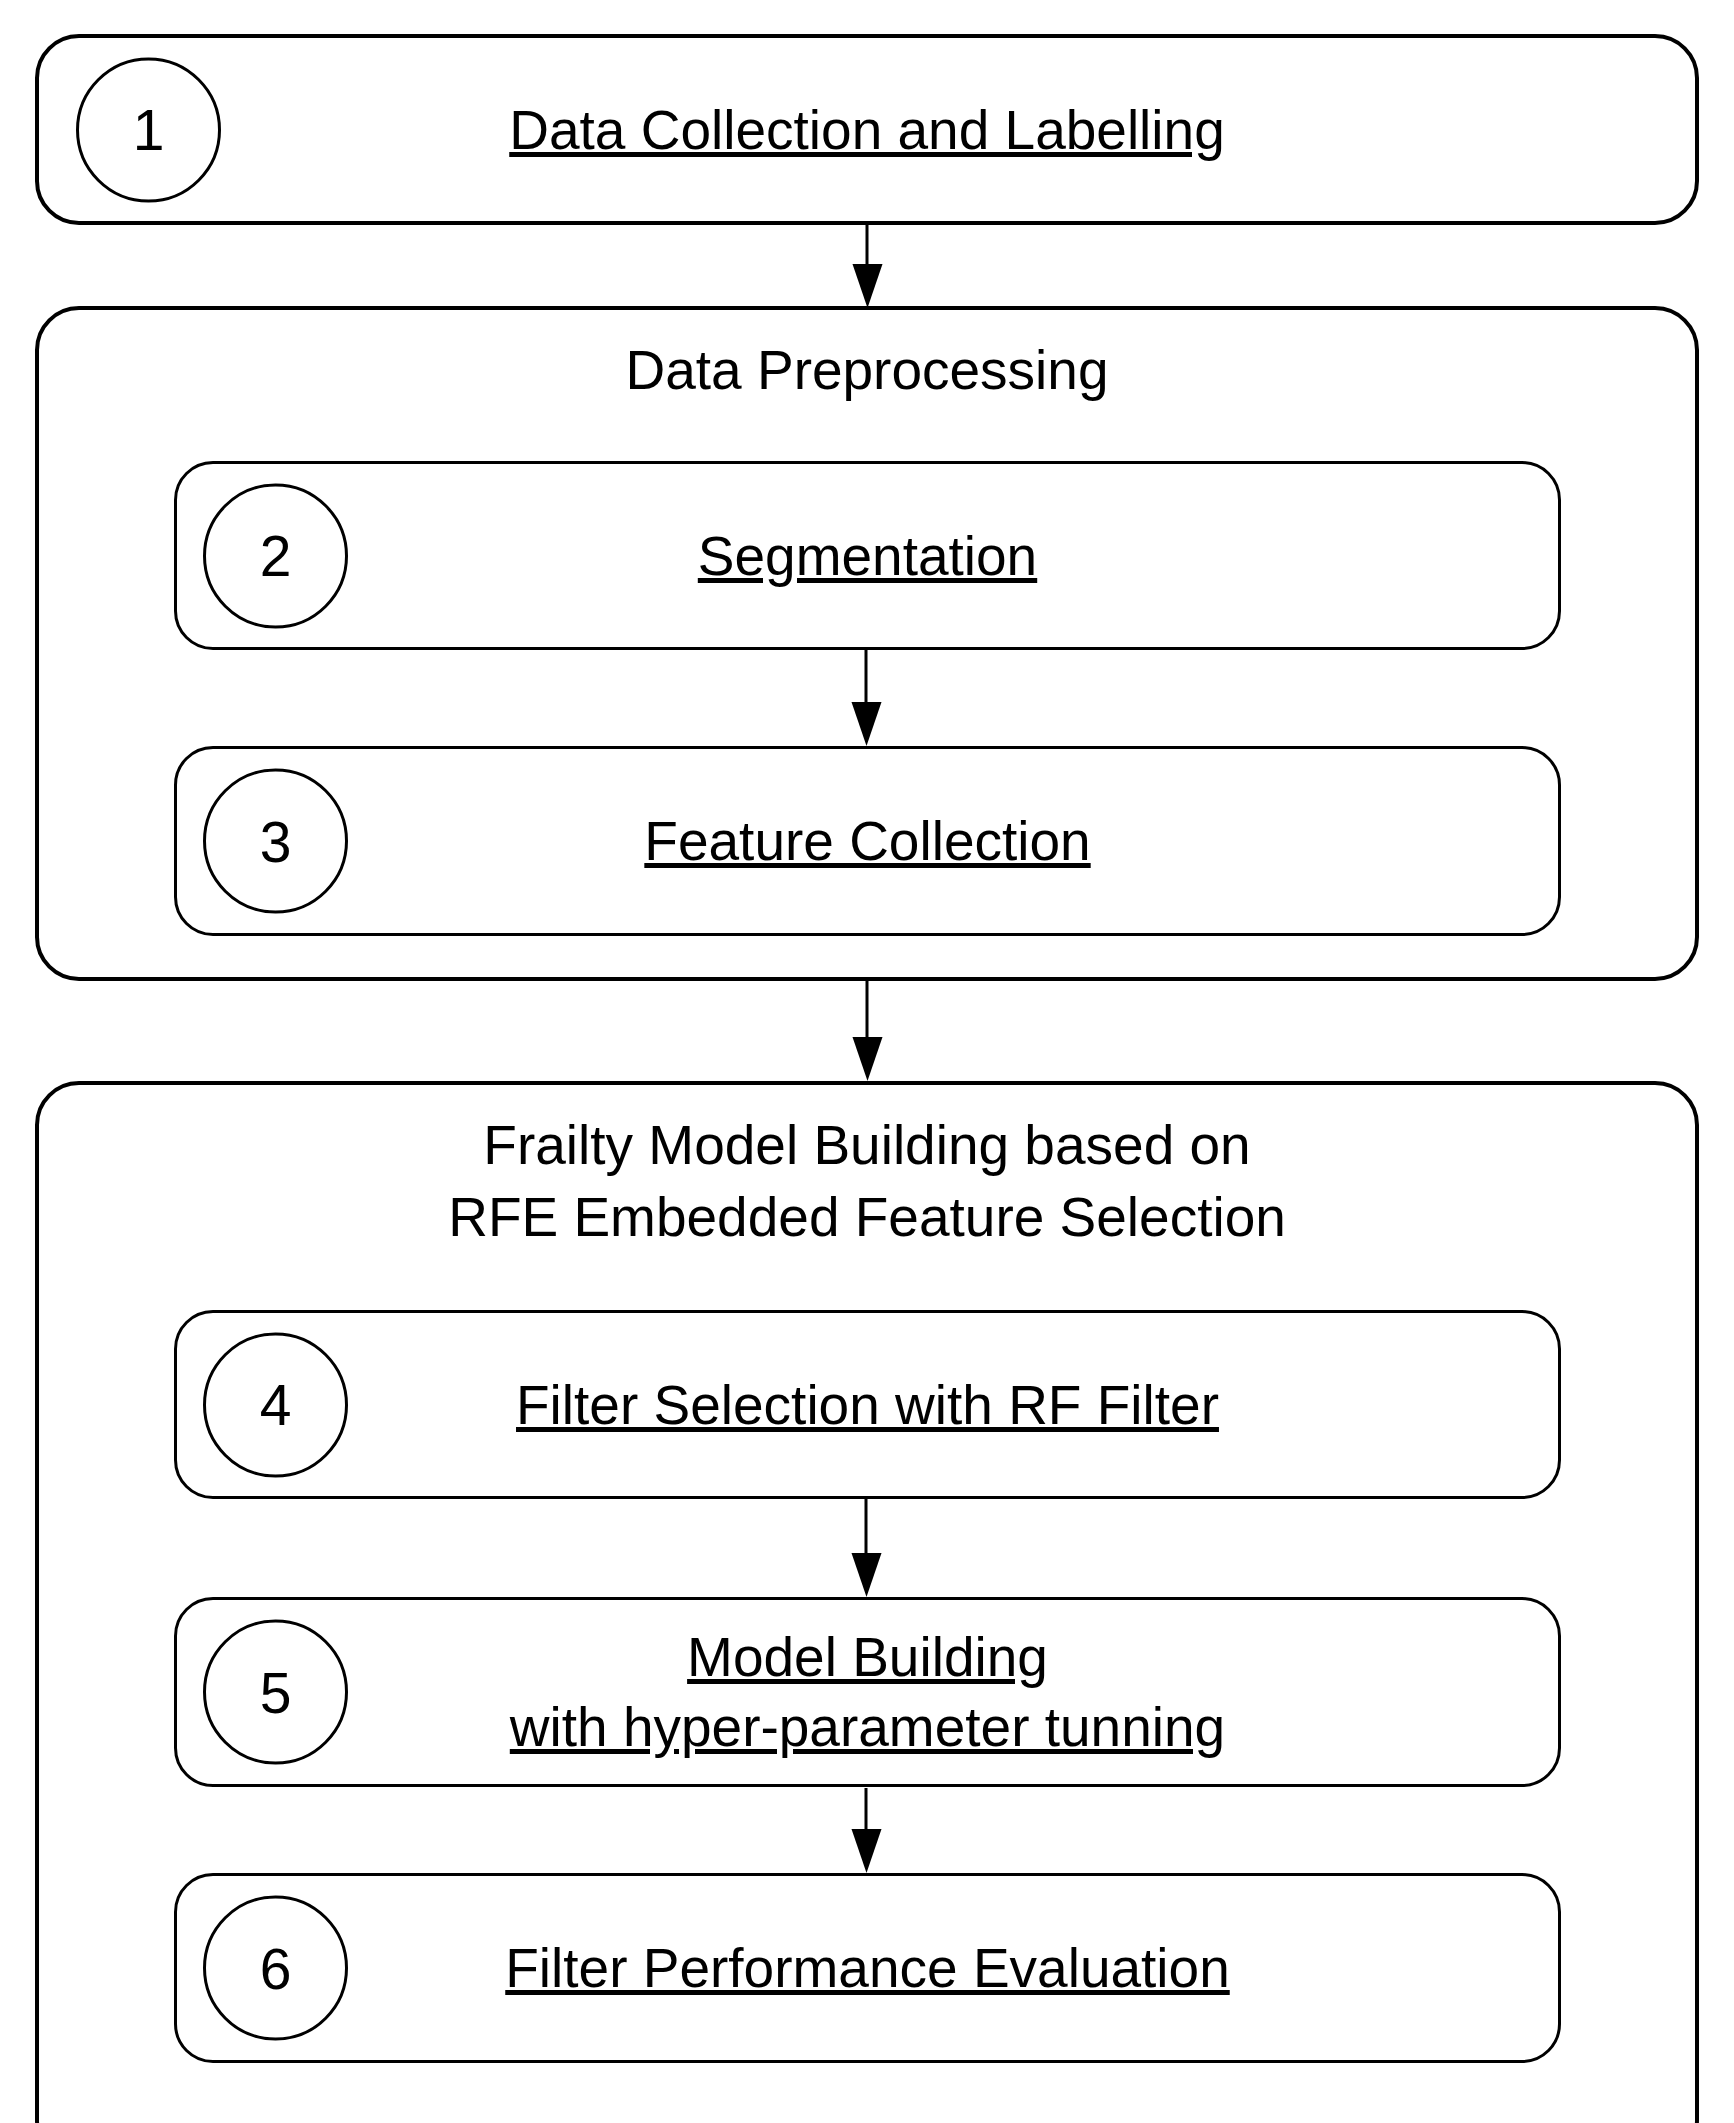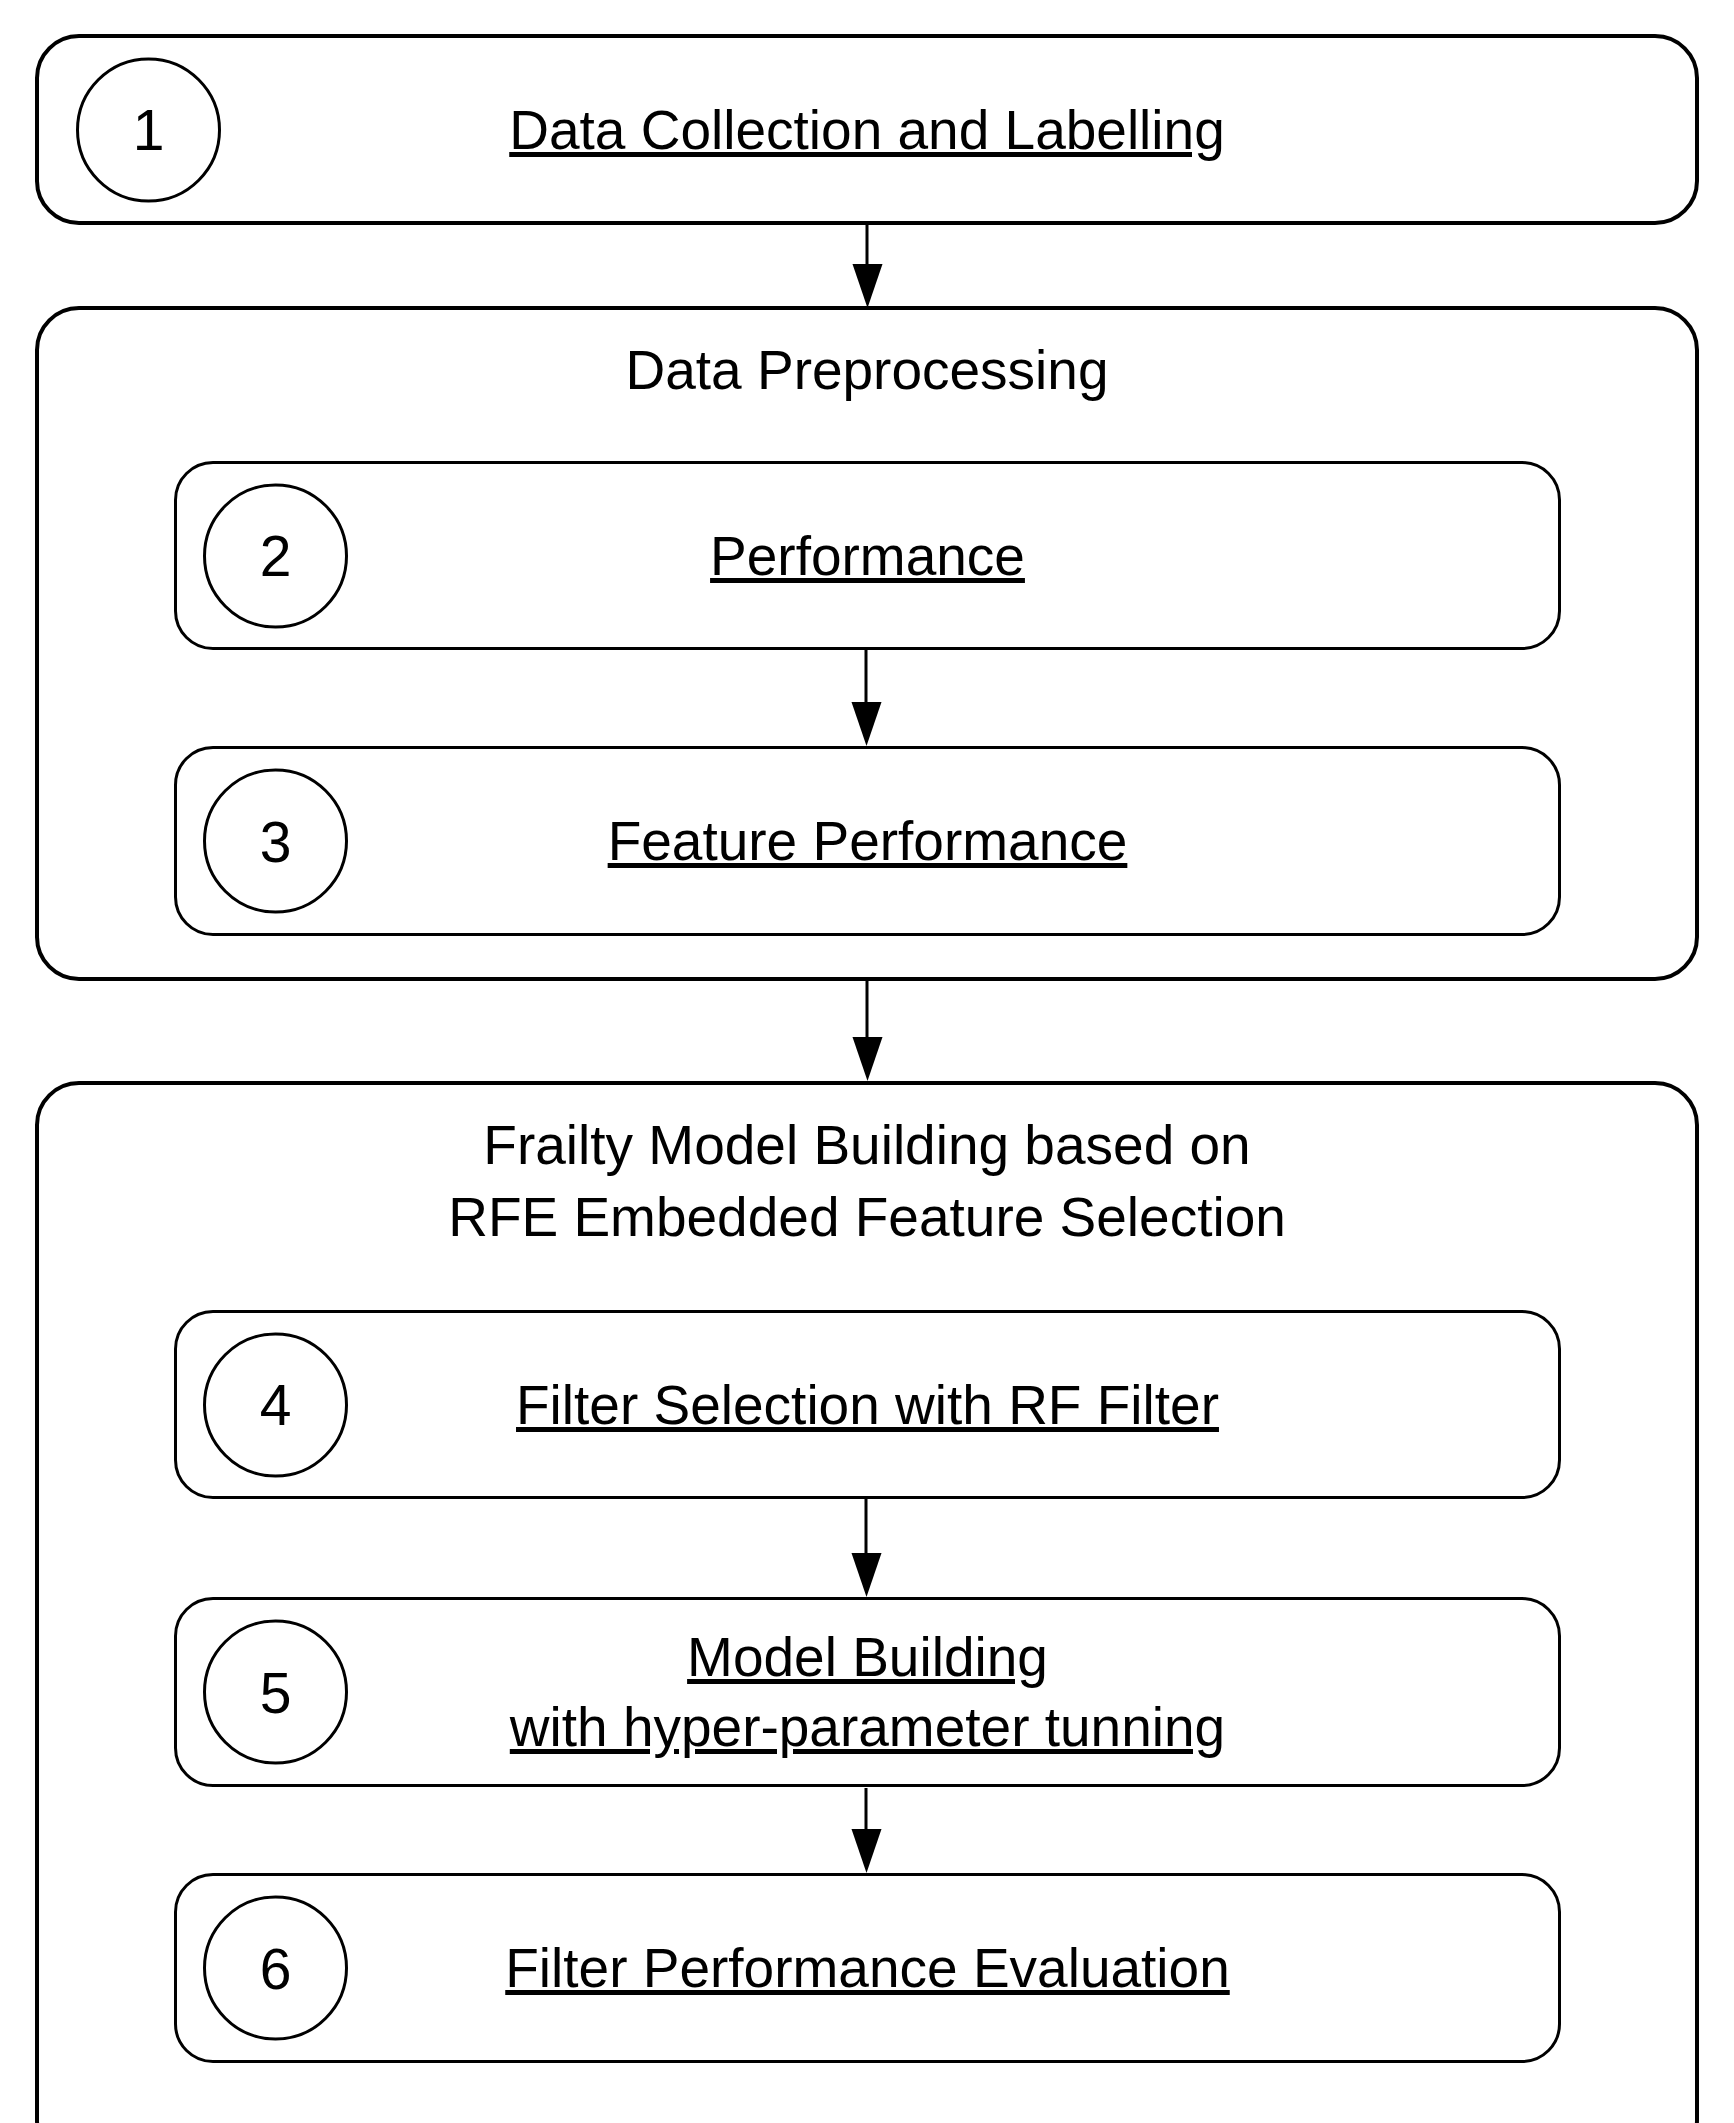--- a/index.html
+++ b/index.html
@@ -99,33 +99,33 @@
     <div class="head"></div>
   </div>
 
   <div class="box" style="left:35px; top:306px; width:1664px; height:675px;">
     <div class="group-title">Data Preprocessing</div>
 
     <div class="box step-box" style="left:135px; top:151px; width:1387px; height:189px;">
       <div class="num-circle" style="left:26px;">
         <span>2</span>
       </div>
-      <div class="step-label">Performance</div>
+      <div class="step-label">Segmentation</div>
     </div>
 
     <div class="arrow" style="left:827px; top:340px; height:96px;">
       <div class="shaft"></div>
       <div class="head"></div>
     </div>
 
     <div class="box step-box" style="left:135px; top:436px; width:1387px; height:190px;">
       <div class="num-circle" style="left:26px;">
         <span>3</span>
       </div>
-      <div class="step-label">Feature Performance</div>
+      <div class="step-label">Feature Collection</div>
     </div>
   </div>
 
   <div class="arrow" style="left:867px; top:981px; height:100px;">
     <div class="shaft"></div>
     <div class="head"></div>
   </div>
 
   <div class="box" style="left:35px; top:1081px; width:1664px; height:1083px;">
     <div class="group-title">Frailty Model Building based on

